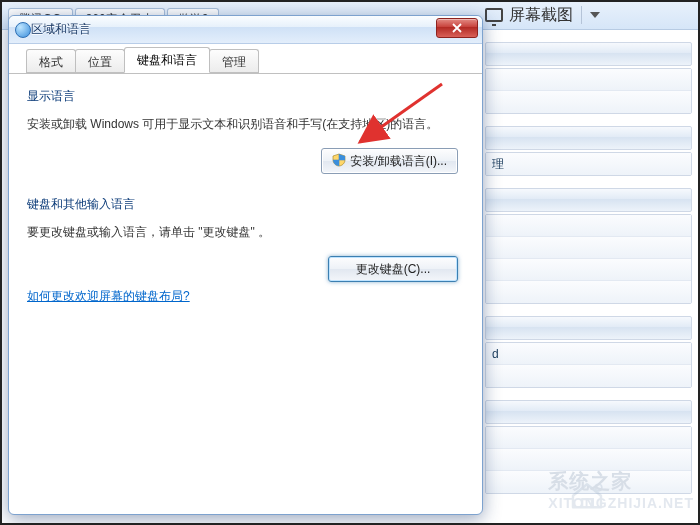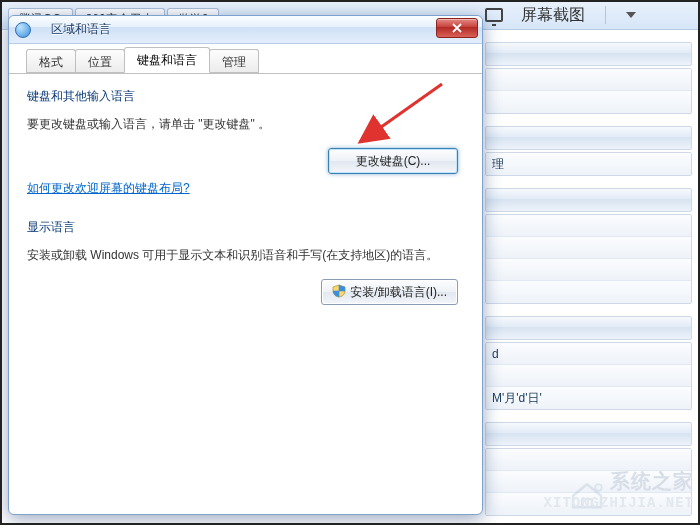--- a/index.html
+++ b/index.html
@@ -3,43 +3,43 @@
 <meta charset="utf-8">
 <style>
   * { box-sizing: border-box; margin: 0; padding: 0; }
   html, body { width: 700px; height: 525px; overflow: hidden; font-family: "Microsoft YaHei", "Segoe UI", Tahoma, sans-serif; font-size: 12px; background: #fff; }
 
   
   .bg-root { position: absolute; inset: 0; }
   .bg-topbar { position: absolute; left: 0; right: 0; top: 0; height: 30px; background: linear-gradient(#e9f1fb, #d6e6f8); border-bottom: 1px solid #b7cbe3; }
   .bg-tb-tabs { position: absolute; left: 8px; top: 0; height: 30px; display: flex; align-items: flex-end; gap: 2px; }
   .bg-tb-tab { height: 22px; padding: 2px 10px 0; background: linear-gradient(#fdfdfd,#e9eff7); border: 1px solid #a9bfda; border-bottom: none; border-top-left-radius: 3px; border-top-right-radius: 3px; font-size: 12px; color: #333; text-shadow: 0 1px 0 #fff; }
-  .bg-titlearea { position: absolute; left: 485px; top: 0; right: 0; height: 30px; display: flex; align-items: center; gap: 18px; color: #333; font-size: 16px; }
+  .bg-titlearea { position: absolute; left: 485px; top: 0; right: 0; height: 30px; display: flex; align-items: center; gap: 6px; color: #333; font-size: 16px; }
   .screen-icon { width: 18px; height: 14px; border: 2px solid #444; border-radius: 2px; position: relative; }
   .screen-icon::after { content: ""; position: absolute; left: 5px; top: 14px; width: 4px; height: 2px; background: #444; }
   .dropdown-sep { width: 1px; height: 18px; background: #b5c4d8; margin: 0 2px; }
   .chevron { width: 0; height: 0; border-left: 5px solid transparent; border-right: 5px solid transparent; border-top: 6px solid #555; }
 
   .bg-right { position: absolute; left: 485px; right: 8px; top: 30px; bottom: 8px; }
   .bg-section { margin-top: 12px; }
   .bg-stripe { height: 24px; border: 1px solid #cfd8e6; border-radius: 2px; background: linear-gradient(#f6f9fd,#e2ebf6 45%,#d7e3f1 46%,#edf3fa); margin-bottom: 2px; }
   .bg-grid { border: 1px solid #cfd8e6; border-radius: 2px; }
   .bg-row { height: 22px; border-bottom: 1px solid #e3e9f2; background: linear-gradient(#fbfcfe,#eef3f9); font-size: 12px; color: #204060; padding-left: 6px; line-height: 22px; white-space: nowrap; overflow: hidden; }
   .bg-row:last-child { border-bottom: none; }
 
-  .watermark { position: absolute; right: 6px; bottom: 14px; text-align: right; color: #d7dee7; font-weight: bold; letter-spacing: 1px; pointer-events: none; font-family: Liberation Mono, monospace; }
+  .watermark { position: absolute; right: 6px; bottom: 14px; text-align: left; color: #d7dee7; font-weight: bold; letter-spacing: 1px; pointer-events: none; }
   .watermark .w1 { font-size: 20px; }
   .watermark .w2 { font-size: 14px; color: #e3e8ef; }
   .house-icon { position: absolute; right: 96px; bottom: 16px; width: 34px; height: 28px; opacity: .28; }
   .house-icon svg { width: 100%; height: 100%; }
 
   
   .dialog { position: absolute; left: 8px; top: 15px; width: 475px; height: 500px; background: #fff; border: 1px solid #7da2ce; border-radius: 6px; box-shadow: 0 4px 18px rgba(30,60,110,.45); }
   .dlg-titlebar { height: 28px; border-top-left-radius: 6px; border-top-right-radius: 6px; background: linear-gradient(#fafdff 0%, #e7f1fb 40%, #cfe1f6 41%, #e3eefb 100%); border-bottom: 1px solid #b8cde8; position: relative; display: flex; align-items: center; padding: 0 6px; }
-  .dlg-title { font-size: 12px; color: #1b3a66; text-shadow: 0 1px 0 #fff; margin-left: 20px; }
+  .dlg-title { font-size: 12px; color: #1b3a66; text-shadow: 0 1px 0 #fff; margin-left: 0; }
   .dlg-icon { width: 16px; height: 16px; border-radius: 50%; background: radial-gradient(circle at 30% 30%, #bfe6ff, #3a8edc); border: 1px solid #2d6fb4; }
   .dlg-close { position: absolute; right: 4px; top: 2px; width: 42px; height: 20px; border-radius: 3px; background: linear-gradient(#e38b84,#c7403a 45%,#b22a24 46%,#d96058); border: 1px solid #8e231f; display: flex; align-items: center; justify-content: center; box-shadow: inset 0 1px 0 rgba(255,255,255,.4); }
   .dlg-close svg { width: 10px; height: 10px; }
 
   .dlg-tabs { height: 30px; display: flex; align-items: flex-end; padding: 0 17px; background: #fff; border-bottom: 1px solid #c0c0c0; position: relative; }
   .dlg-tab { height: 24px; padding: 4px 12px 0; border: 1px solid #bfbfbf; border-bottom: 1px solid #c0c0c0; border-top-left-radius: 3px; border-top-right-radius: 3px; background: linear-gradient(#fdfdfd,#ececec); margin-right: -1px; font-size: 12px; color: #333; position: relative; }
   .dlg-tab.active { height: 26px; background: #fff; border-bottom: 1px solid #fff; z-index: 2; color: #000; }
   .dlg-body { padding: 14px 18px; color: #222; }
 
   .groupbox { position: relative; margin-bottom: 22px; }
@@ -102,21 +102,20 @@
         <div class="bg-row"></div>
         <div class="bg-row"></div>
         <div class="bg-row"></div>
       </div>
     </div>
     <div class="bg-section">
       <div class="bg-stripe"></div>
       <div class="bg-grid">
         <div class="bg-row">d</div>
         <div class="bg-row"></div>
-        <div class="bg-row">M'月'd'日'</div>
       </div>
     </div>
     <div class="bg-section">
       <div class="bg-stripe"></div>
       <div class="bg-grid">
         <div class="bg-row"></div>
         <div class="bg-row"></div>
         <div class="bg-row"></div>
       </div>
     </div>
@@ -147,50 +146,50 @@
   </div>
 
   <div class="dlg-tabs">
     <div class="dlg-tab">格式</div>
     <div class="dlg-tab">位置</div>
     <div class="dlg-tab active">键盘和语言</div>
     <div class="dlg-tab">管理</div>
   </div>
 
   <div class="dlg-body">
-
-    <div class="groupbox">
-      <div class="group-title">键盘和其他输入语言</div>
-      <div class="group-text">要更改键盘或输入语言，请单击 "更改键盘" 。</div>
-      <div class="btn-row">
-        <span class="aero-btn highlight">更改键盘(C)...</span>
-      </div>
-      <div class="link-row">
-        <span class="link">如何更改欢迎屏幕的键盘布局?</span>
-      </div>
-    </div>
 
     <div class="groupbox">
       <div class="group-title">显示语言</div>
       <div class="group-text">安装或卸载 Windows 可用于显示文本和识别语音和手写(在支持地区)的语言。</div>
       <div class="btn-row">
         <span class="aero-btn">
           <span class="shield">
             <svg viewBox="0 0 14 14">
                 <path d="M7 1 L13 3 L13 7 C13 10 10 13 7 13 C4 13 1 10 1 7 L1 3 Z" fill="#ffd76a" stroke="#a07d1a" stroke-width="0.6"></path>
                 <path d="M7 1 L7 13" stroke="#2a72c8" stroke-width="0.5"></path>
                 <path d="M1 7 L13 7" stroke="#2a72c8" stroke-width="0.5"></path>
                 <path d="M7 1 L13 3 L13 7 L7 7 Z" fill="#3a8edc"></path>
                 <path d="M1 7 L7 7 L7 13 C4 13 1 10 1 7 Z" fill="#3a8edc"></path>
               </svg>
           </span><span>安装/卸载语言(I)...</span>
         </span>
       </div>
     </div>
 
+    <div class="groupbox">
+      <div class="group-title">键盘和其他输入语言</div>
+      <div class="group-text">要更改键盘或输入语言，请单击 "更改键盘" 。</div>
+      <div class="btn-row">
+        <span class="aero-btn highlight">更改键盘(C)...</span>
+      </div>
+      <div class="link-row">
+        <span class="link">如何更改欢迎屏幕的键盘布局?</span>
+      </div>
+    </div>
+
   </div>
 </div>
 
 <div class="arrow-annot">
   <svg viewBox="0 0 110 80">
     <defs>
       <marker id="ah" markerWidth="12" markerHeight="12" refX="9" refY="5" orient="auto">
         <path d="M0 0 L10 5 L0 10 Z" fill="#e0322f"></path>
       </marker>
     </defs>

